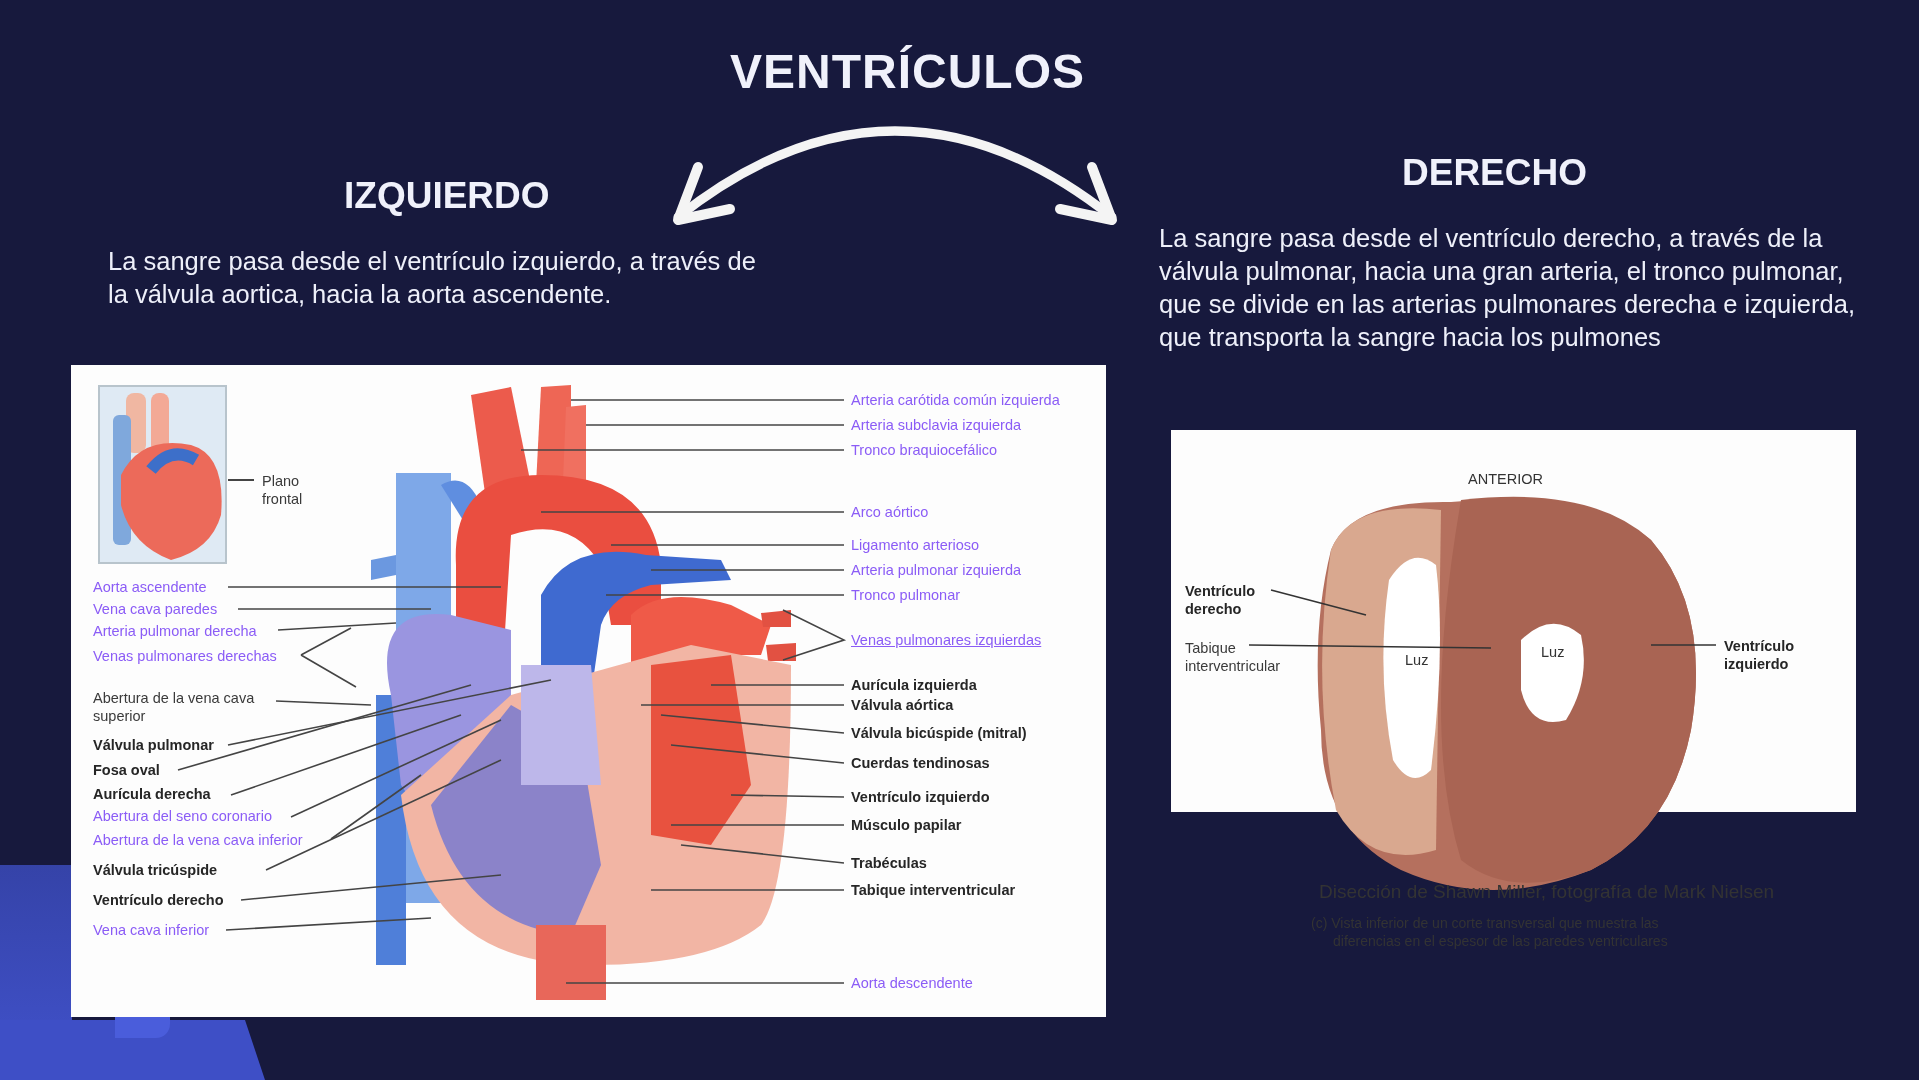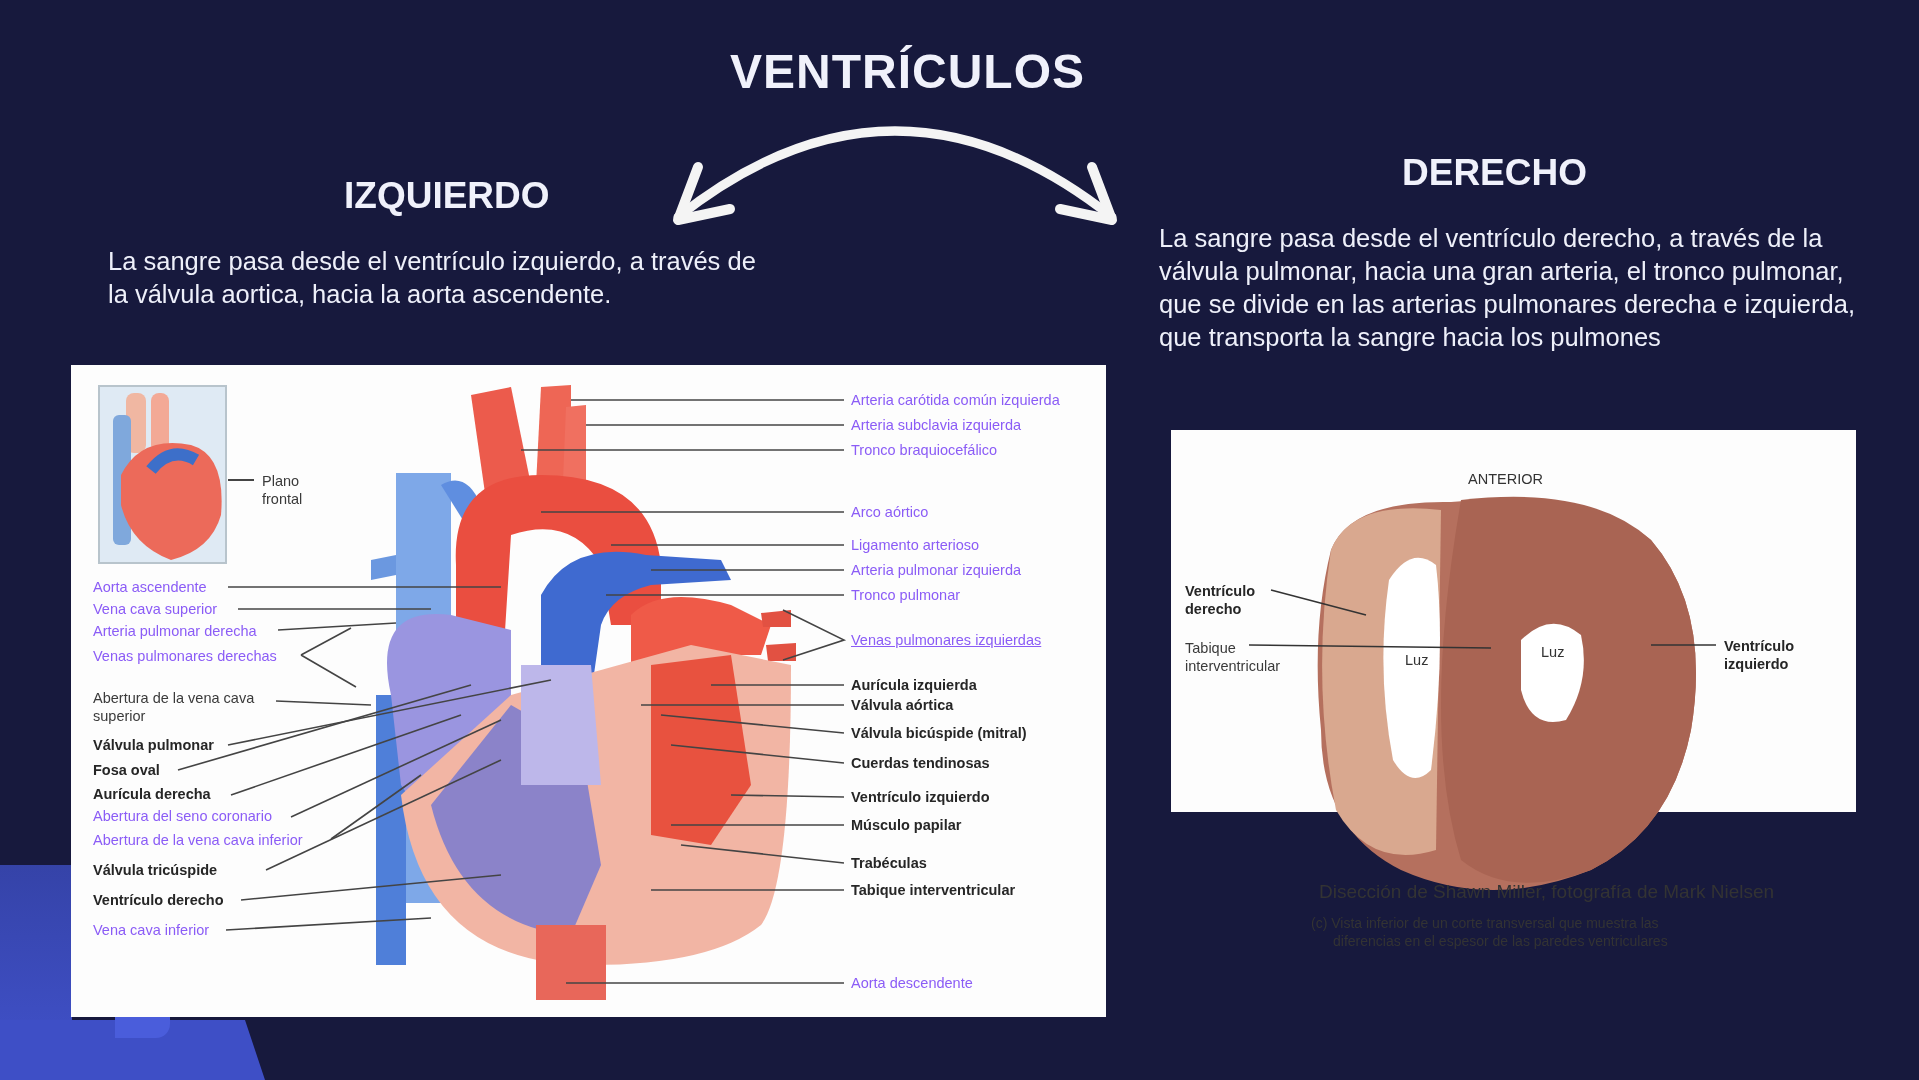--- a/index.html
+++ b/index.html
@@ -119,21 +119,21 @@
       <line x1="155" y1="565" x2="360" y2="553"></line>
     </g>
   </svg>
 
   <div class="lbl2" style="left:191px;top:107px;">
       <span style="white-space:pre-line;display:block;">Plano
 frontal</span>
     </div>
 
   <div class="lbl" style="left:22px;top:214px;">Aorta ascendente</div>
-  <div class="lbl" style="left:22px;top:236px;">Vena cava superior</div>
+  <div class="lbl" style="left:22px;top:236px;">Vena cava paredes</div>
   <div class="lbl" style="left:22px;top:258px;">Arteria pulmonar derecha</div>
   <div class="lbl" style="left:22px;top:283px;">Venas pulmonares derechas</div>
   <div class="lbl2" style="left:22px;top:324px;width:185px;white-space:normal;">Abertura de la vena cava superior</div>
   <div class="lbl b" style="left:22px;top:372px;">Válvula pulmonar</div>
   <div class="lbl b" style="left:22px;top:397px;">Fosa oval</div>
   <div class="lbl b" style="left:22px;top:421px;">Aurícula derecha</div>
   <div class="lbl" style="left:22px;top:443px;">Abertura del seno coronario</div>
   <div class="lbl" style="left:22px;top:467px;">Abertura de la vena cava inferior</div>
   <div class="lbl b" style="left:22px;top:497px;text-align:center;">Válvula tricúspide</div>
   <div class="lbl b" style="left:22px;top:527px;">Ventrículo derecho</div>

